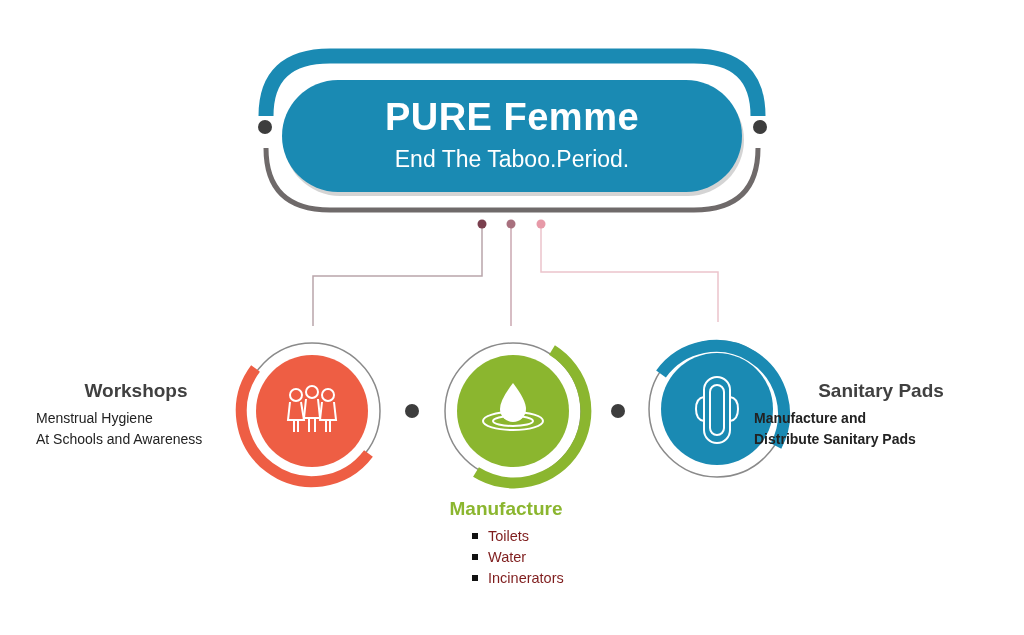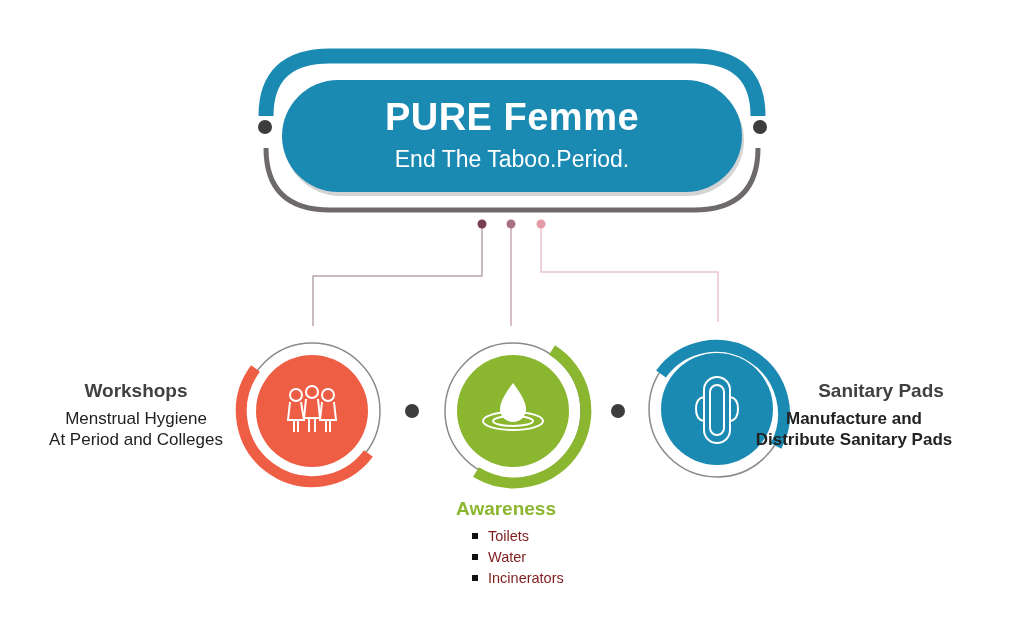--- a/index.html
+++ b/index.html
@@ -2,21 +2,21 @@
 <html><head>
 <meta charset="utf-8">
 <style>
   html, body { margin:0; padding:0; background:#ffffff; }
   body { width:1024px; height:635px; position:relative; overflow:hidden; font-family:"Liberation Sans", "DejaVu Sans", sans-serif; }
   svg.bg { position:absolute; left:0; top:0; }
   .title { position:absolute; left:282px; width:460px; text-align:center; color:#ffffff; }
   .title-main { top:96px; font-size:38px; font-weight:bold; letter-spacing:0.5px; }
   .title-sub { top:146px; font-size:23px; }
   .heading { position:absolute; font-weight:bold; font-size:19px; text-align:center; }
-  .desc { position:absolute; font-size:17px; color:#222222; text-align:center; line-height:21px; }
+  .desc { position:absolute; font-size:14px; color:#222222; line-height:21px; }
   .bullets { position:absolute; left:470px; top:526px; margin:0; padding:0; list-style:none; font-size:14.5px; color:#7f1d1d; line-height:21px; }
   .bullets li { position:relative; padding-left:18px; }
   .bullets li::before { content:""; position:absolute; left:2px; top:7px; width:6px; height:6px; background:#111; }
 </style>
 </head>
 <body>
 
 <svg class="bg" width="1024" height="635" viewBox="0 0 1024 635">
 
   <path d="M 266 116 Q 266 56 330 56 L 694 56 Q 758 56 758 116" fill="none" stroke="#1a8ab3" stroke-width="15"></path>
@@ -78,24 +78,24 @@
     </g>
   </g>
 </svg>
 
 <div class="title title-main">PURE Femme</div>
 <div class="title title-sub">End The Taboo.Period.</div>
 
 <div class="heading" style="left:56px; top:380px; width:160px; color:#404040;">Workshops</div>
 <div class="desc" style="left:36px; top:408px; width:200px;">
   <div>Menstrual Hygiene</div>
-  <div>At Period and Colleges</div>
+  <div>At Schools and Awareness</div>
 </div>
 
-<div class="heading" style="left:436px; top:498px; width:140px; color:#8bb62f;">Awareness</div>
+<div class="heading" style="left:436px; top:498px; width:140px; color:#8bb62f;">Manufacture</div>
 <ul class="bullets">
   <li>Toilets</li>
   <li>Water</li>
   <li>Incinerators</li>
 </ul>
 
 <div class="heading" style="left:796px; top:380px; width:170px; color:#404040;">Sanitary Pads</div>
 <div class="desc" style="left:754px; top:408px; width:200px;font-weight:bold;">
   <div>Manufacture and</div>
   <div>Distribute Sanitary Pads</div>

